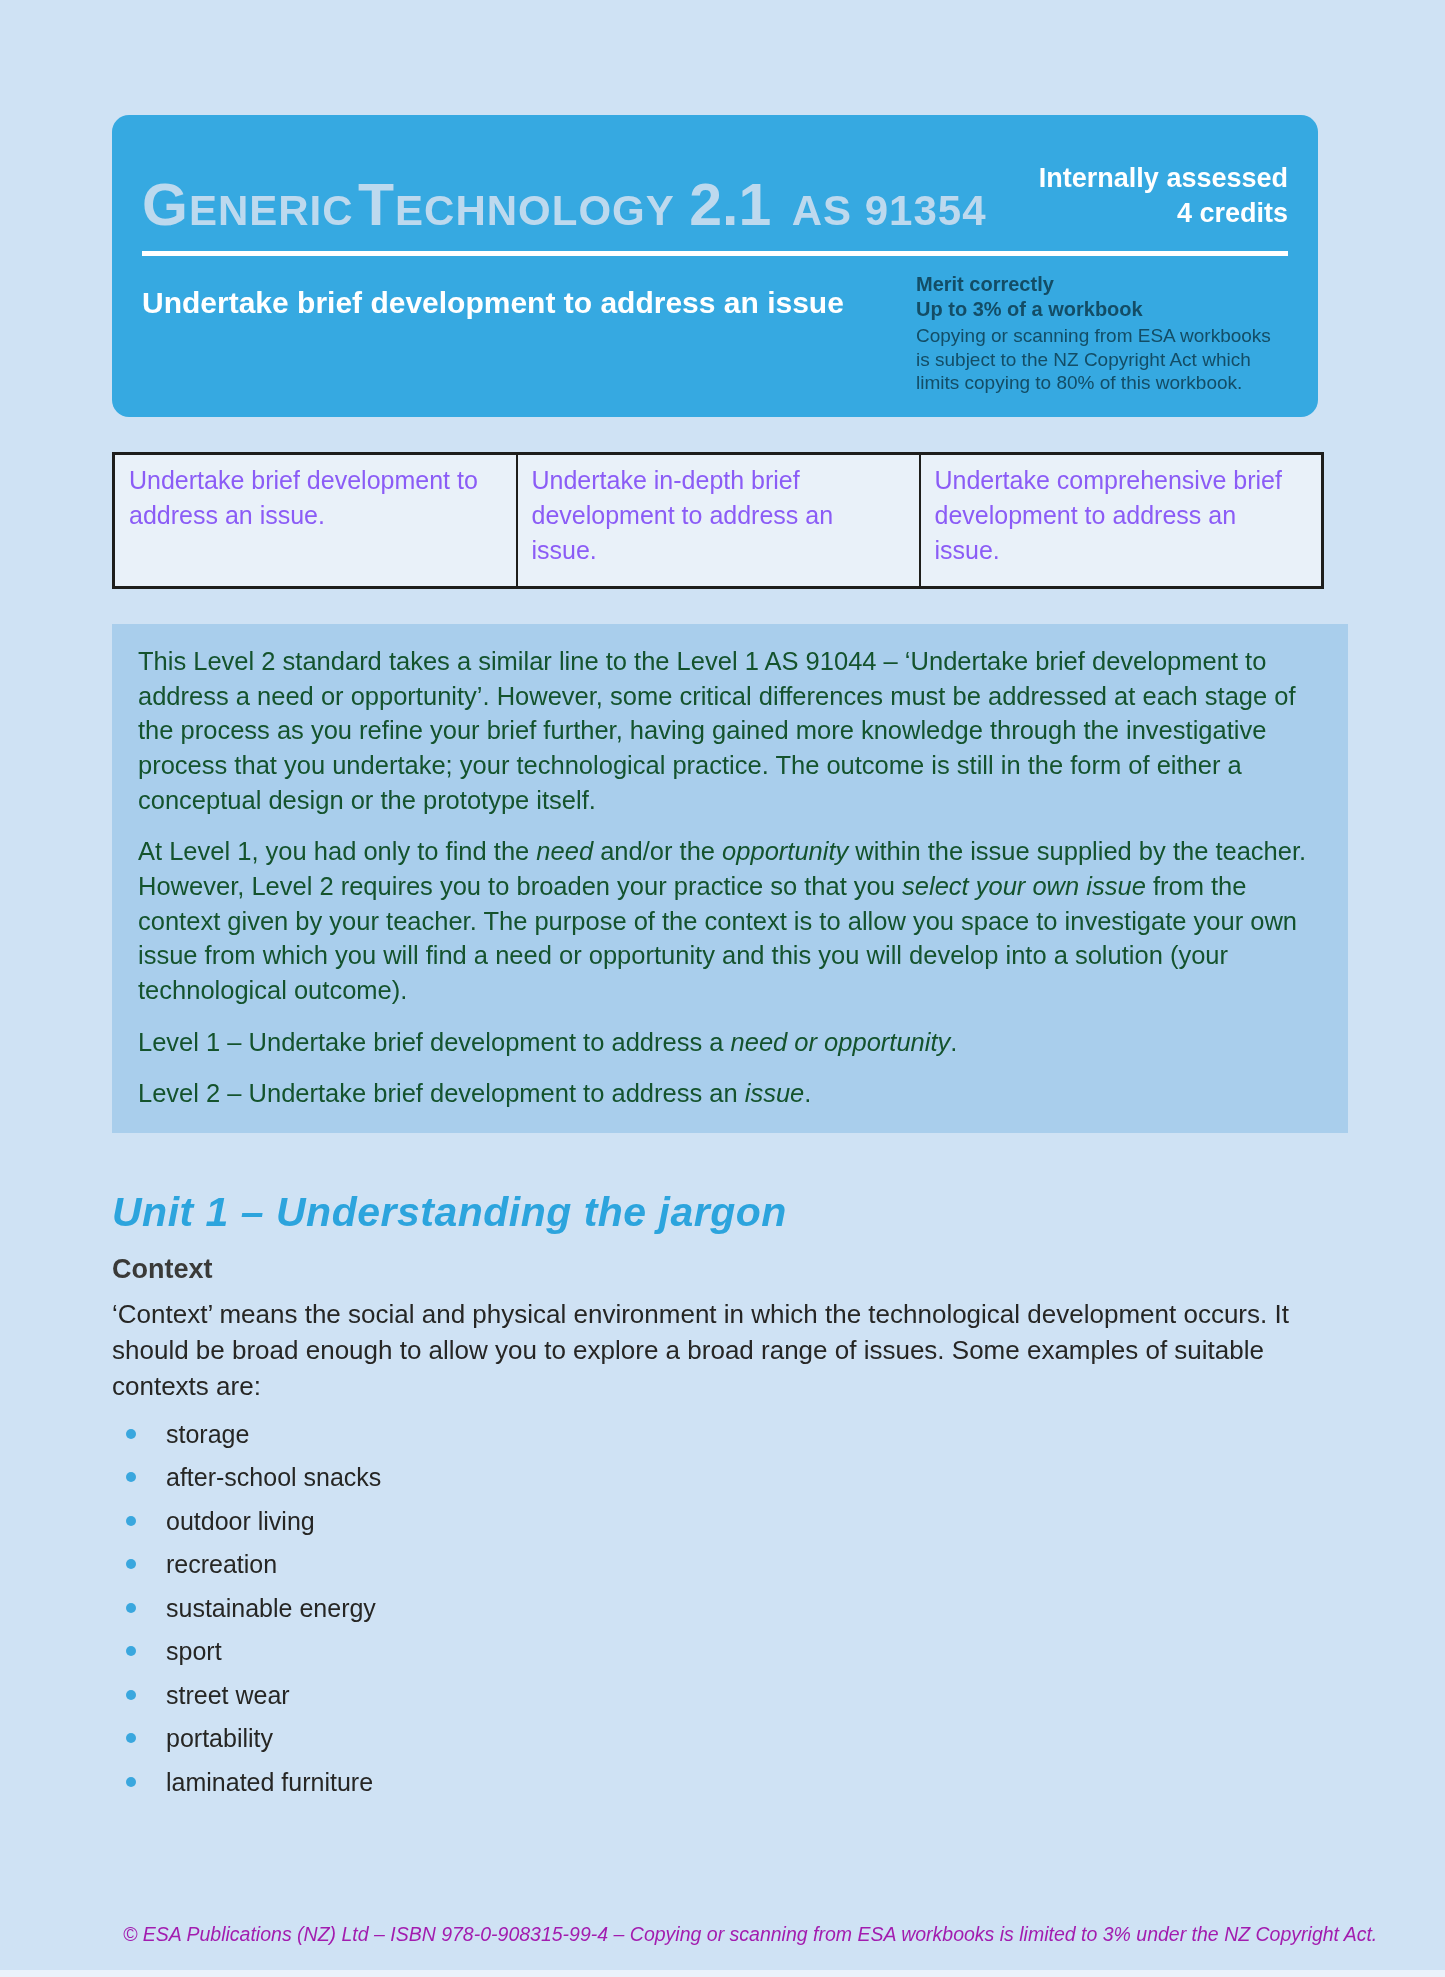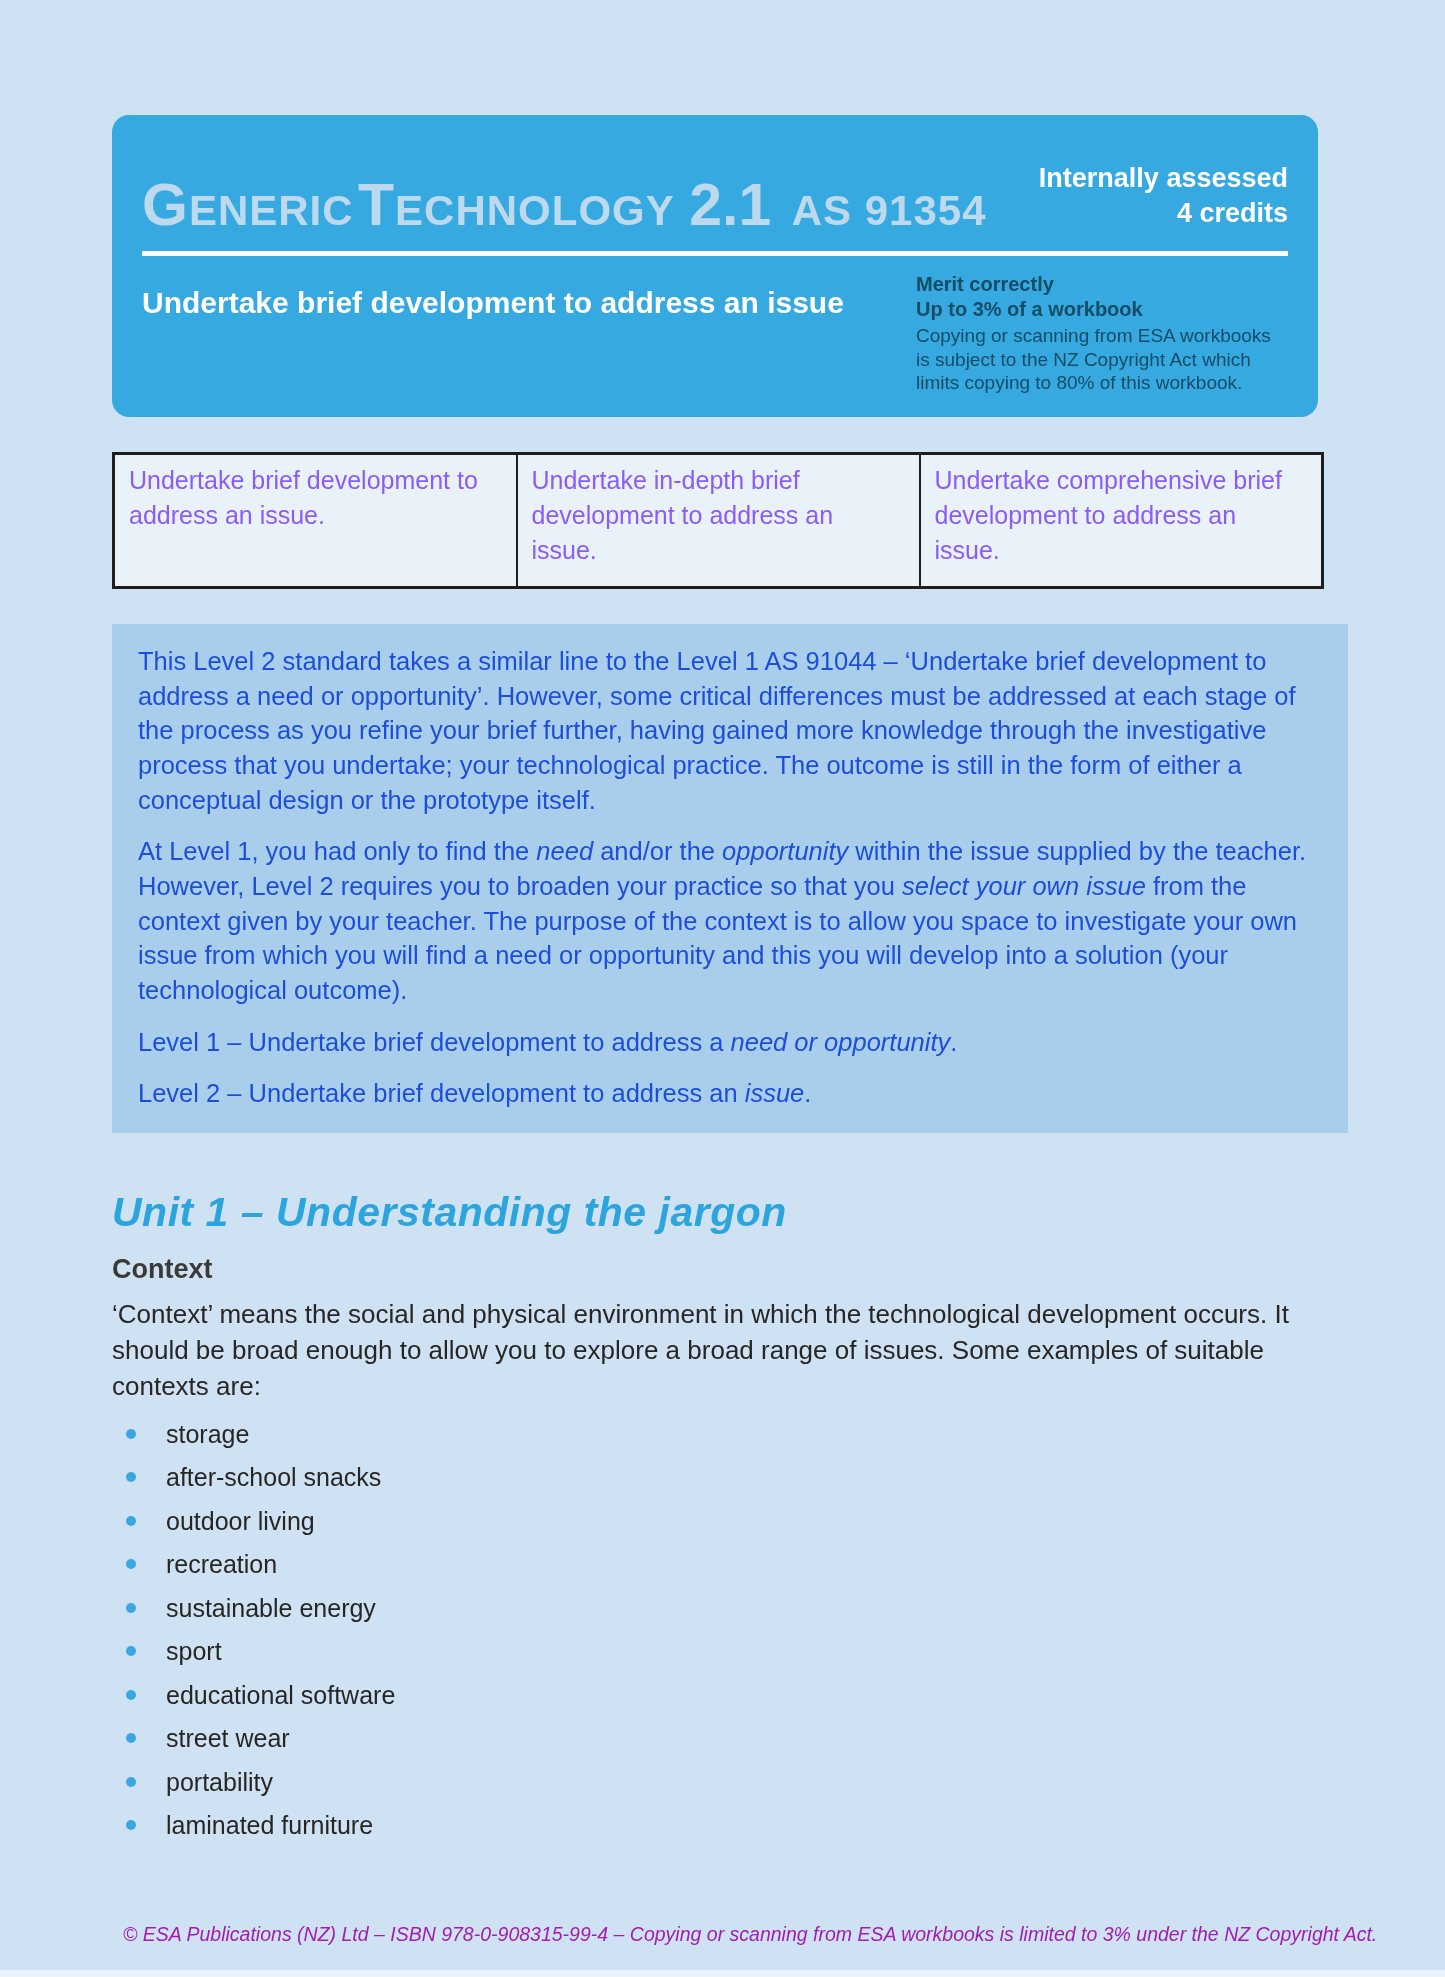--- a/index.html
+++ b/index.html
@@ -47,21 +47,21 @@
   table.achv td {
     background:#e9f1f9; border:2px solid #1e1e1c;
     font-size:25px; color:#8b5cf6; vertical-align:top;
     padding:8px 14px 18px; line-height:1.4; width:33.33%;
   }
 
   
   .info-box {
     margin-top:35px; box-sizing:border-box; width:1236px;
     background:#a9ceec; padding:20px 26px 22px;
-    font-size:25.5px; line-height:1.36; color:#1d4ed8;
+    font-size:25.5px; line-height:1.36; color:#14532d;
   }
   .info-box p { margin:0 0 17px; }
   .info-box p:last-child { margin-bottom:0; }
   .it { font-style:italic; }
 
   
   .unit-heading {
     margin-top:56px;
     font-size:41px; font-weight:bold; font-style:italic;
     color:#2ca4dd; letter-spacing:0.5px;
@@ -154,24 +154,20 @@
     <li>
         <span class="dot"></span>
         <span>sustainable energy</span>
       </li>
     <li>
         <span class="dot"></span>
         <span>sport</span>
       </li>
     <li>
         <span class="dot"></span>
-        <span>educational software</span>
-      </li>
-    <li>
-        <span class="dot"></span>
         <span>street wear</span>
       </li>
     <li>
         <span class="dot"></span>
         <span>portability</span>
       </li>
     <li>
         <span class="dot"></span>
         <span>laminated furniture</span>
       </li>

